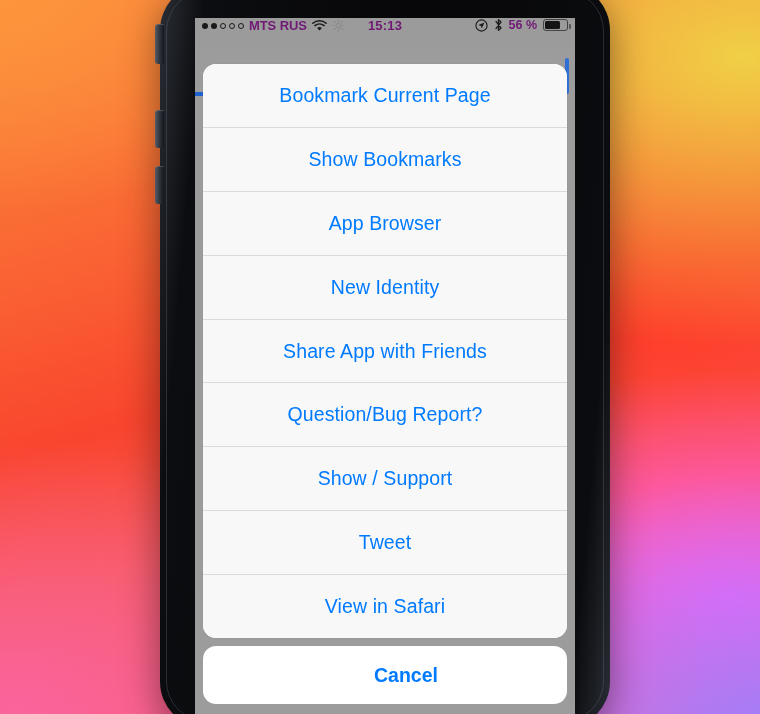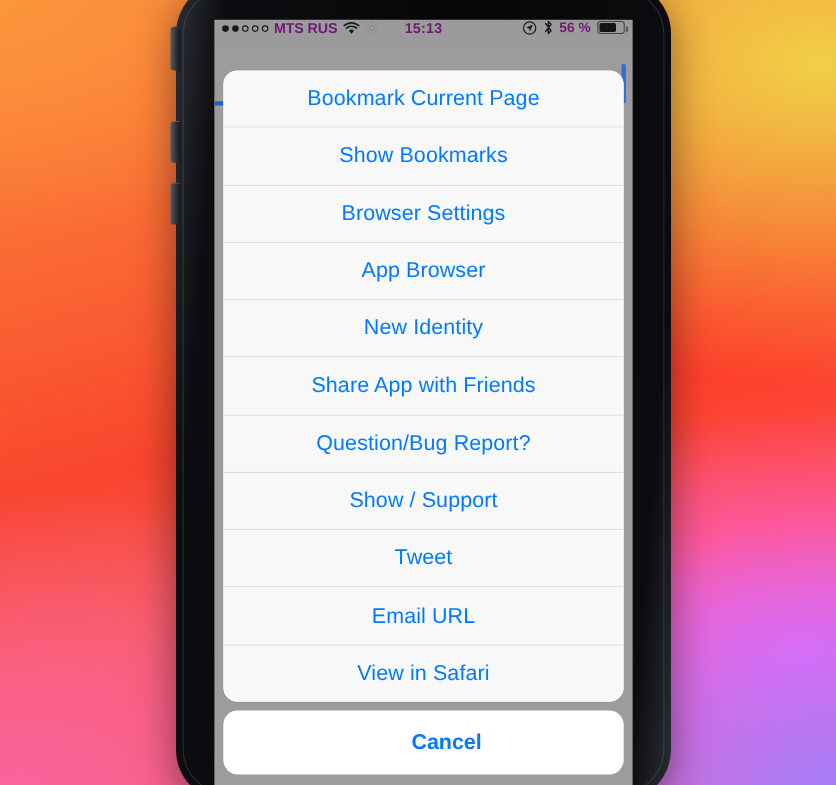--- a/index.html
+++ b/index.html
@@ -283,28 +283,26 @@
     </div>
 
     <div class="webview">
       <div class="progress-left"></div>
       <div class="progress-right"></div>
 
       <div class="action-sheet">
         <div class="sheet-group">
           <div class="sheet-item">Bookmark Current Page</div>
           <div class="sheet-item">Show Bookmarks</div>
-          <div class="sheet-item">Browser Settings</div>
           <div class="sheet-item">App Browser</div>
           <div class="sheet-item">New Identity</div>
           <div class="sheet-item">Share App with Friends</div>
           <div class="sheet-item">Question/Bug Report?</div>
           <div class="sheet-item">Show / Support</div>
           <div class="sheet-item">Tweet</div>
-          <div class="sheet-item">Email URL</div>
           <div class="sheet-item">View in Safari</div>
         </div>
 
         <div class="cancel-btn">Cancel</div>
       </div>
     </div>
 
   </div>
 </div>
 

